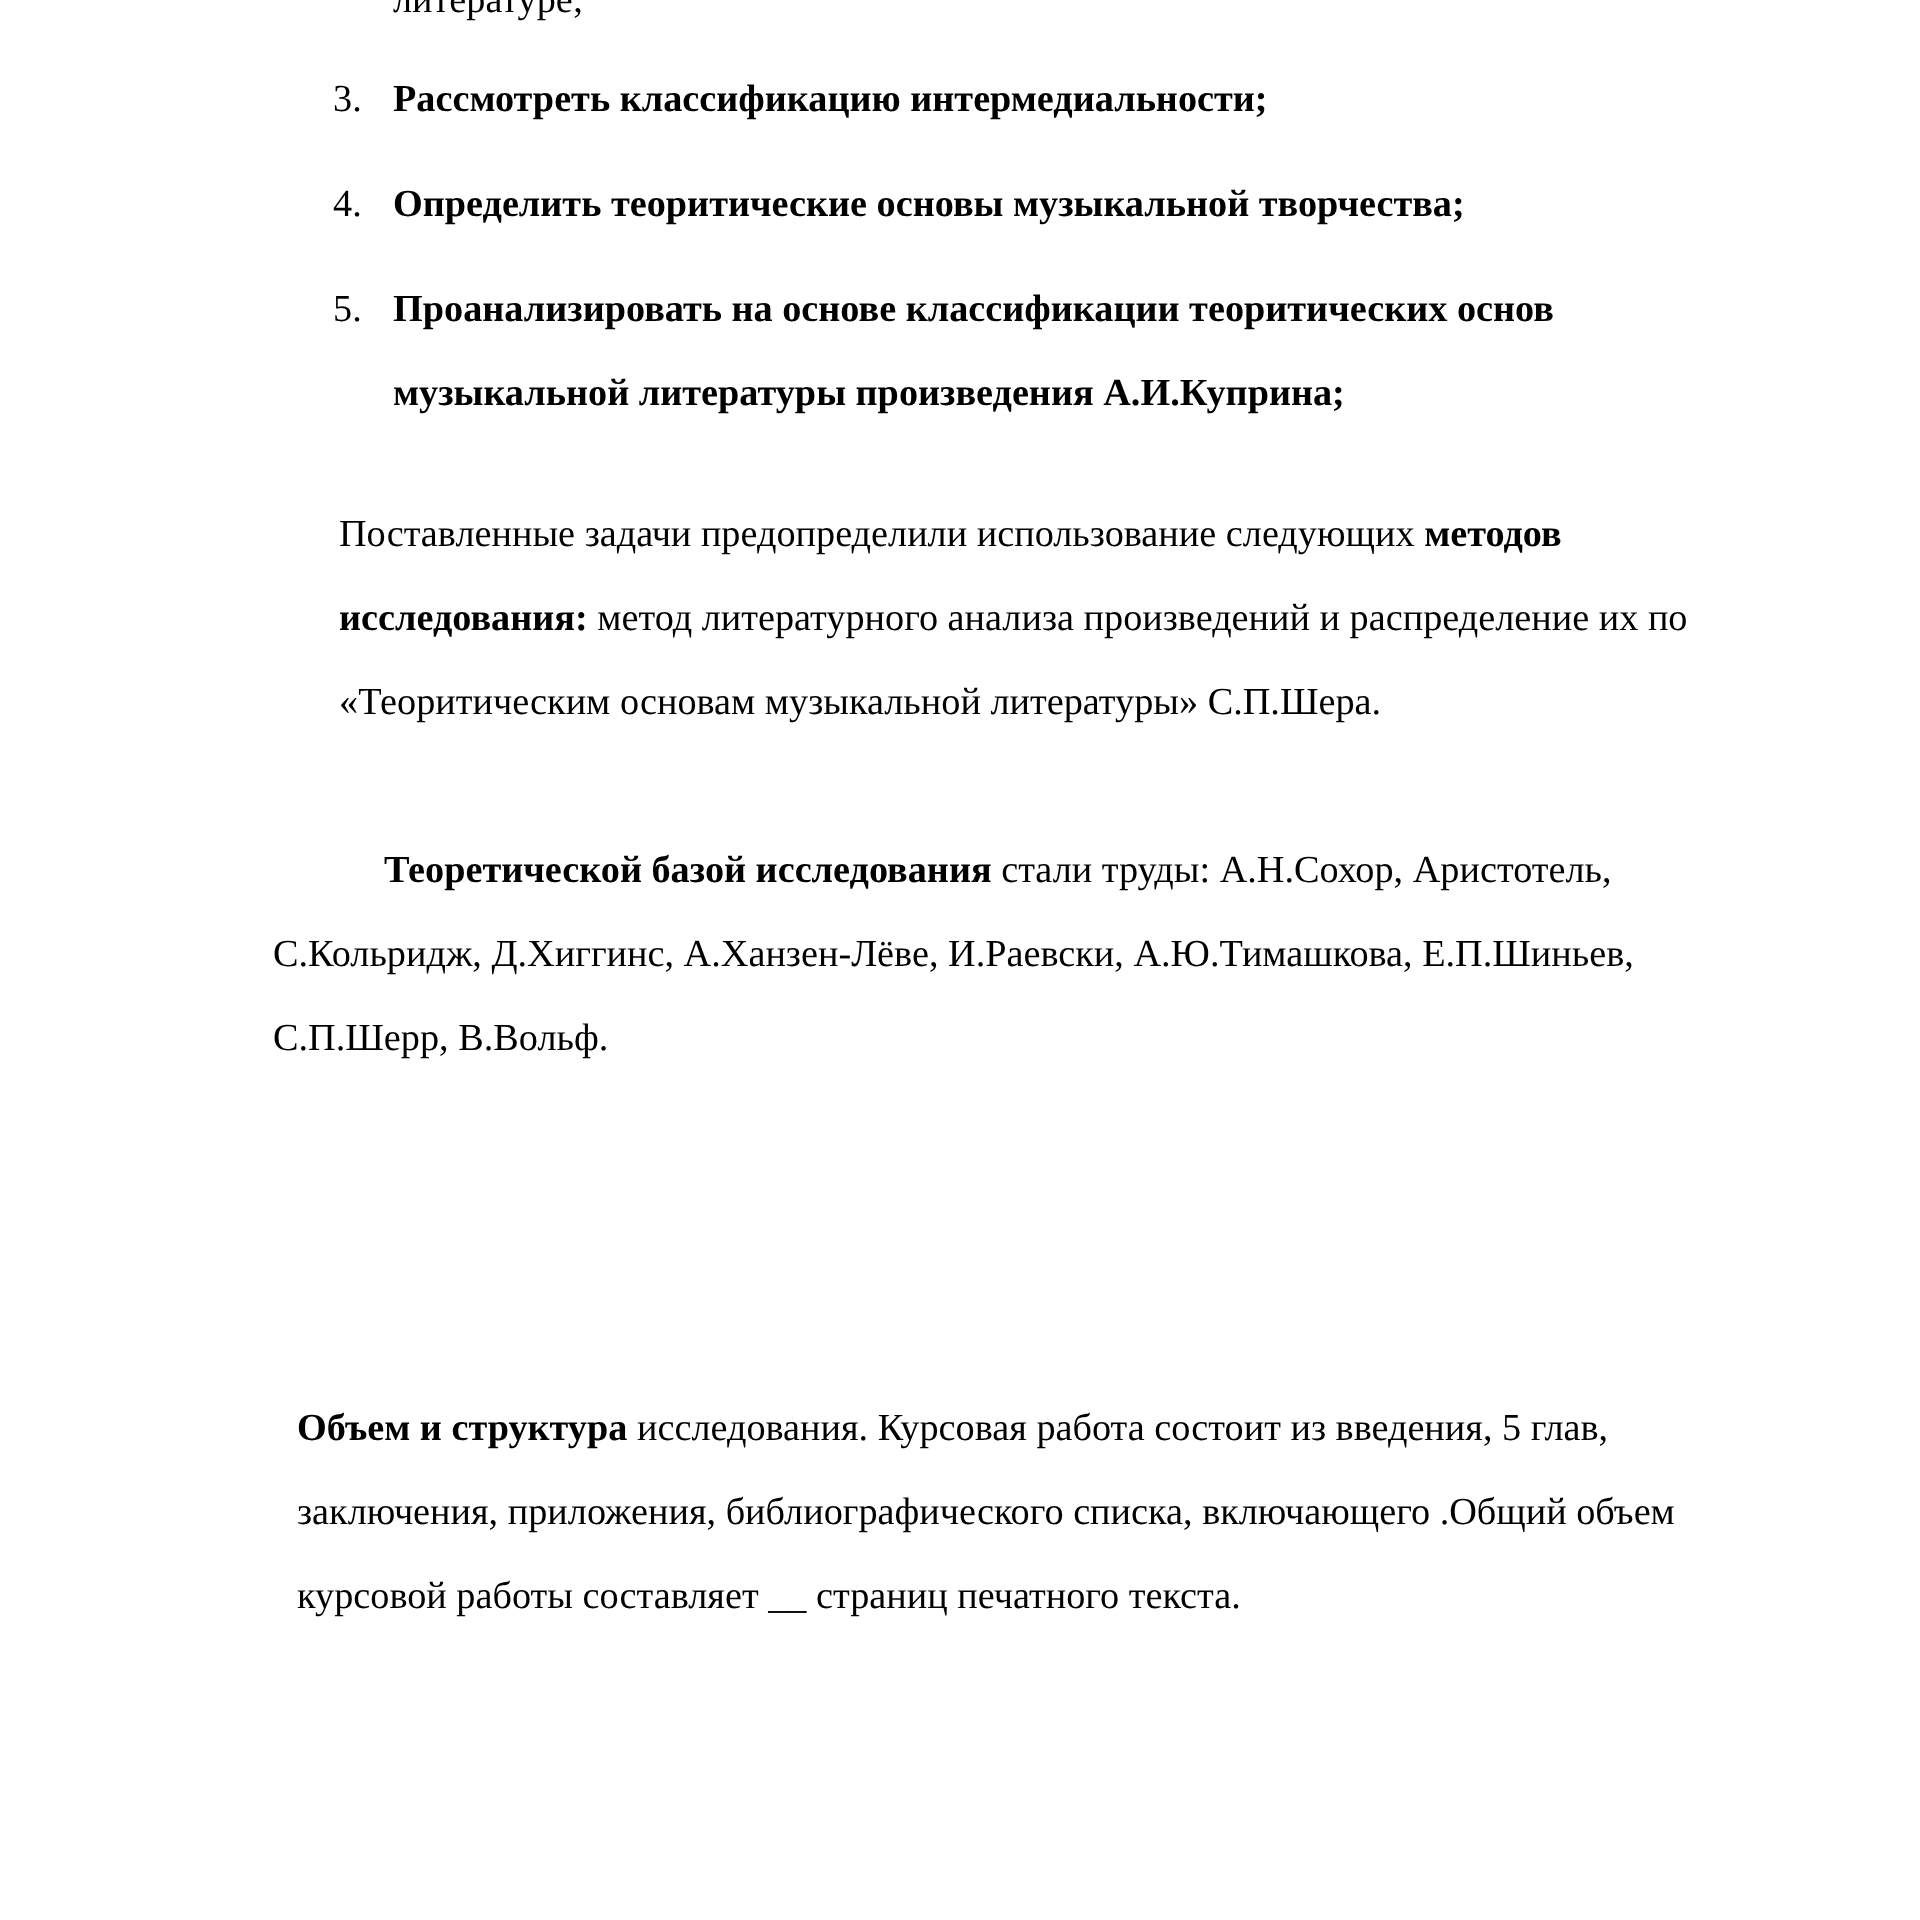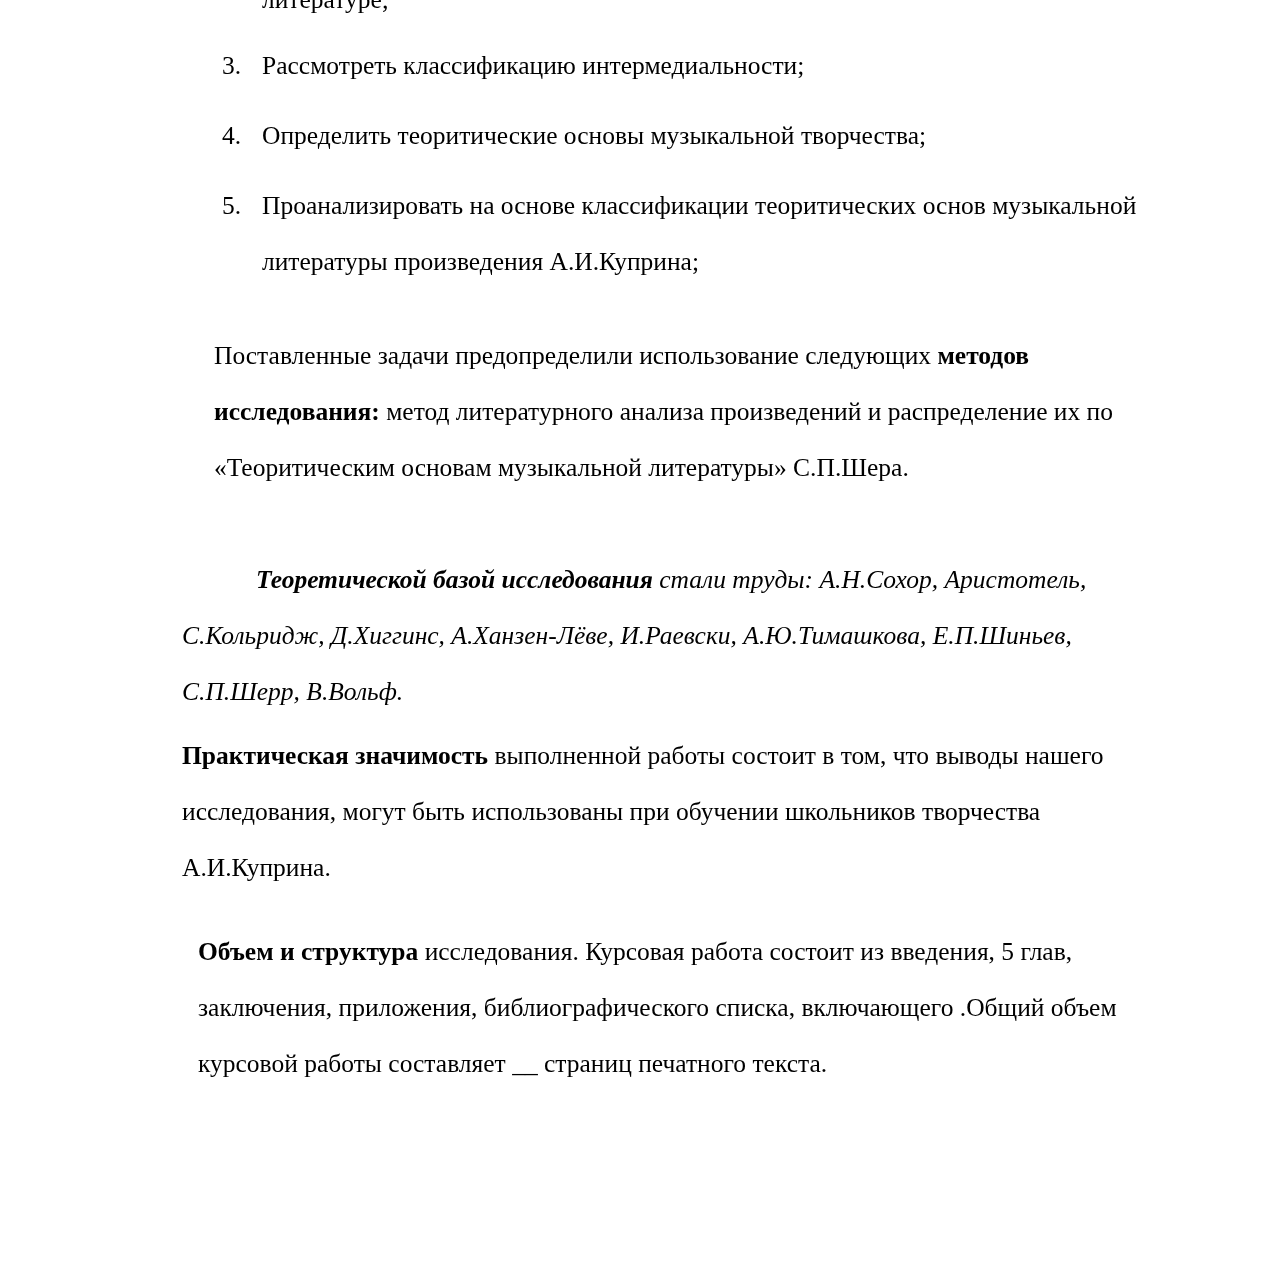--- a/index.html
+++ b/index.html
@@ -55,26 +55,27 @@
   .num-item:last-child { margin-bottom: 0; }
   .num-marker {
     position: absolute;
     left: 40px;
     top: 0;
     width: 34px;
     text-align: left;
   }
   .num-body {
     display: block;
+    font-weight: bold;
   }
 
   
   .para-block-a {
     position: absolute;
-    left: 214px;
+    left: 226px;
     top: 328px;
     width: 968px;
   }
   .para-block-b {
     position: absolute;
     left: 182px;
     top: 552px;
     width: 1010px;
   }
   .para-block-c {
@@ -85,21 +86,20 @@
   }
   .para-block-d {
     position: absolute;
     left: 182px;
     top: 908px;
     width: 1010px;
   }
 
   .indent-first {
     text-indent: 74px;
-    font-style: italic;
   }
 
   b, .bold { font-weight: bold; }
 </style>
 </head>
 <body>
 
 <div id="page">
 
   <div class="doc-text clipped-line">литературе;</div>
@@ -120,21 +120,18 @@
   </ol>
 
   <p class="doc-text para-block-a" style="margin:0;">
     <span>Поставленные задачи предопределили использование следующих </span><b>методов исследования:</b><span> метод литературного анализа произведений и распределение их по «Теоритическим основам музыкальной литературы» С.П.Шера.</span>
   </p>
 
   <p class="doc-text para-block-b indent-first" style="margin:0;">
     <b>Теоретической базой исследования</b><span> стали труды: А.Н.Сохор, Аристотель, С.Кольридж, Д.Хиггинс, А.Ханзен-Лёве, И.Раевски, А.Ю.Тимашкова, Е.П.Шиньев, С.П.Шерр, В.Вольф.</span>
   </p>
 
-  <p class="doc-text para-block-c" style="margin:0;">
-    <b>Практическая значимость</b><span> выполненной работы состоит в том, что выводы нашего исследования, могут быть использованы при обучении школьников творчества А.И.Куприна.</span>
-  </p>
 
   <p class="doc-text para-block-d" style="margin:16px;">
     <b>Объем и структура</b><span> исследования. Курсовая работа состоит из введения, 5 глав, заключения, приложения, библиографического списка, включающего .Общий объем курсовой работы составляет __ страниц печатного текста.</span>
   </p>
 
 </div>
 
 </body></html>

